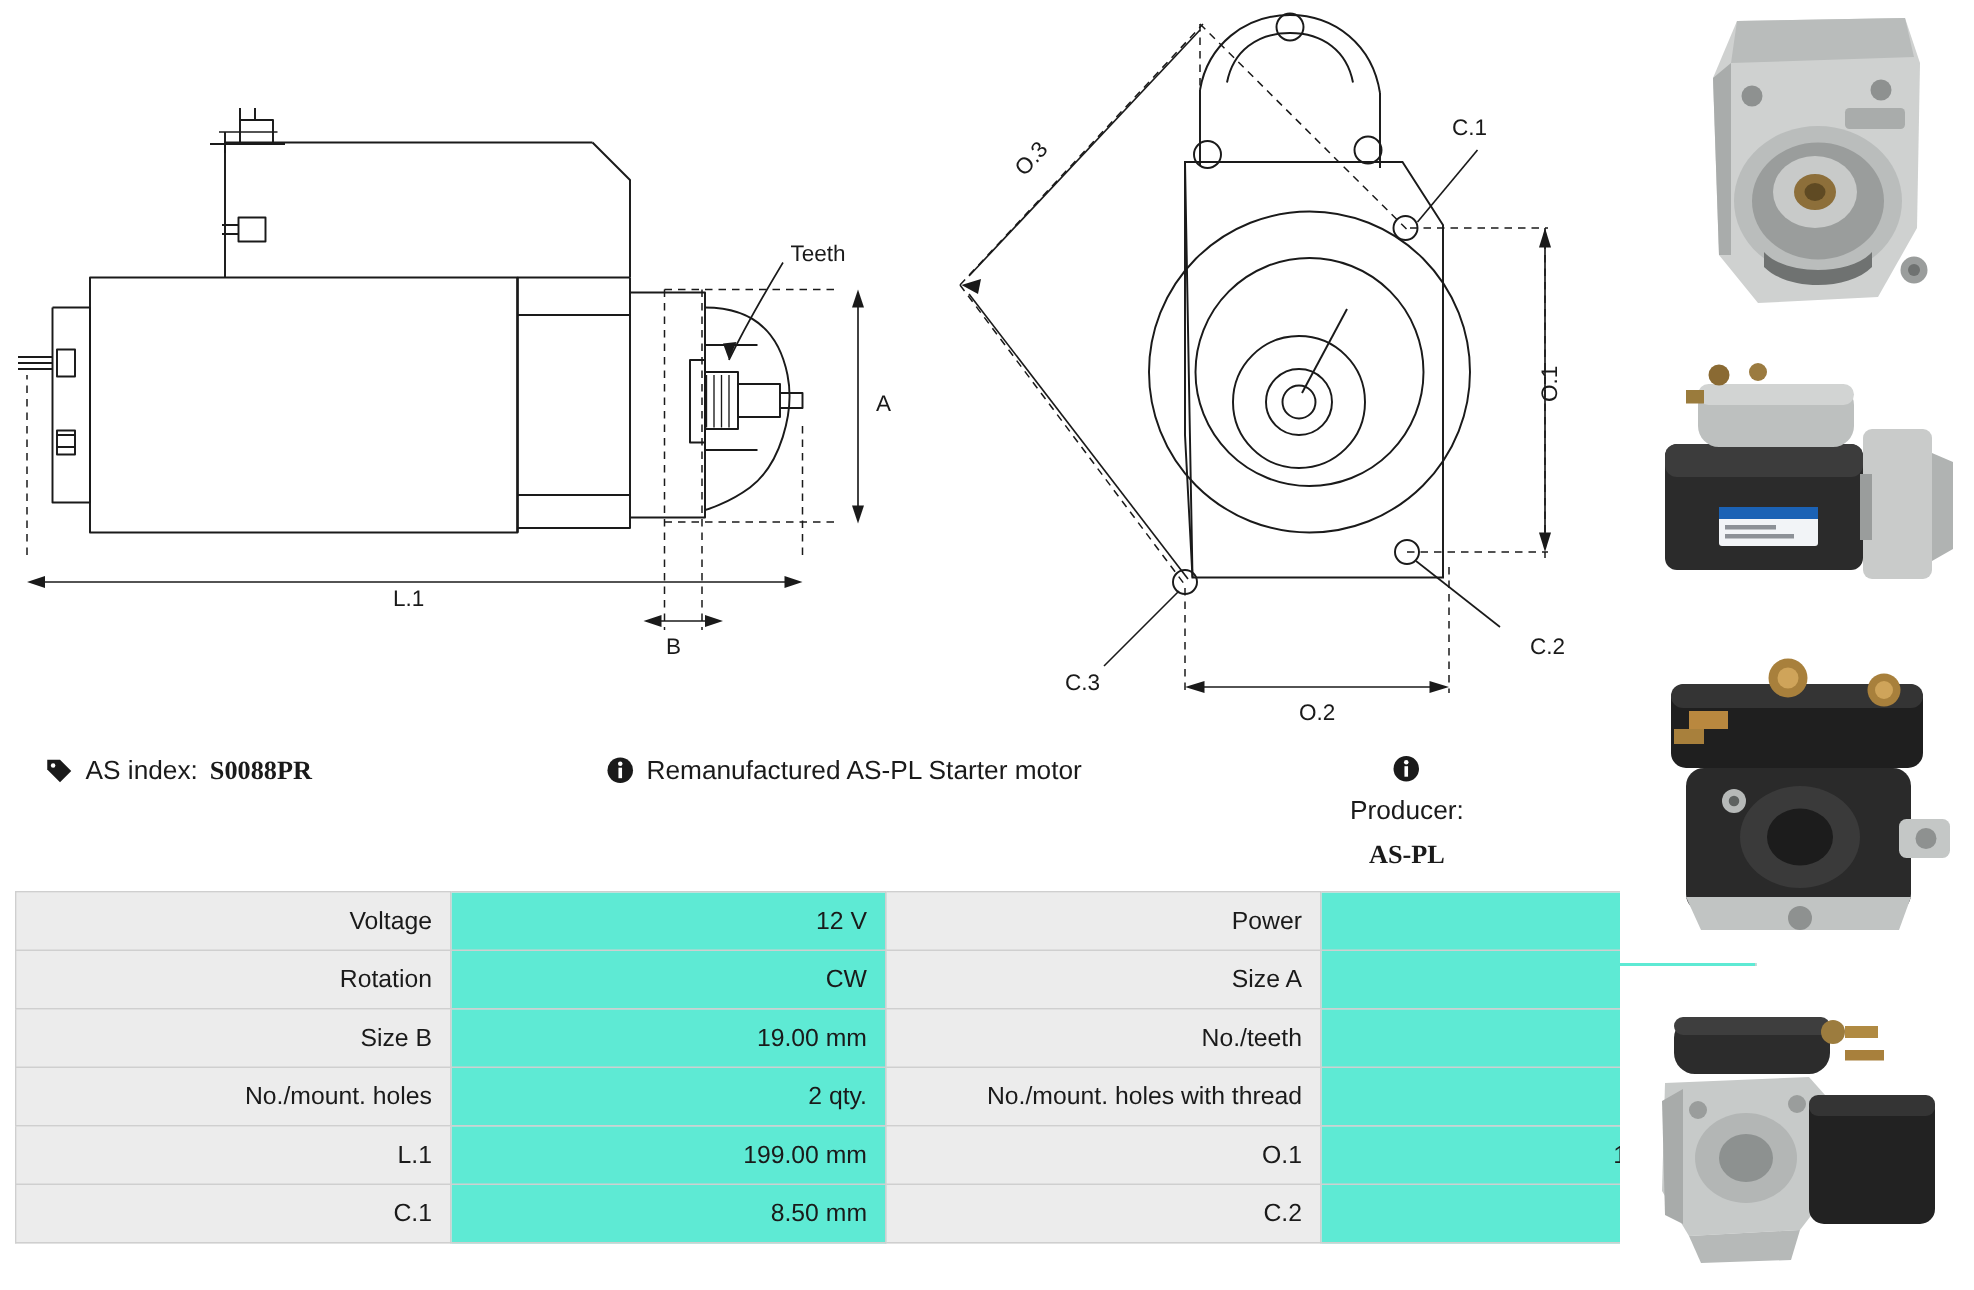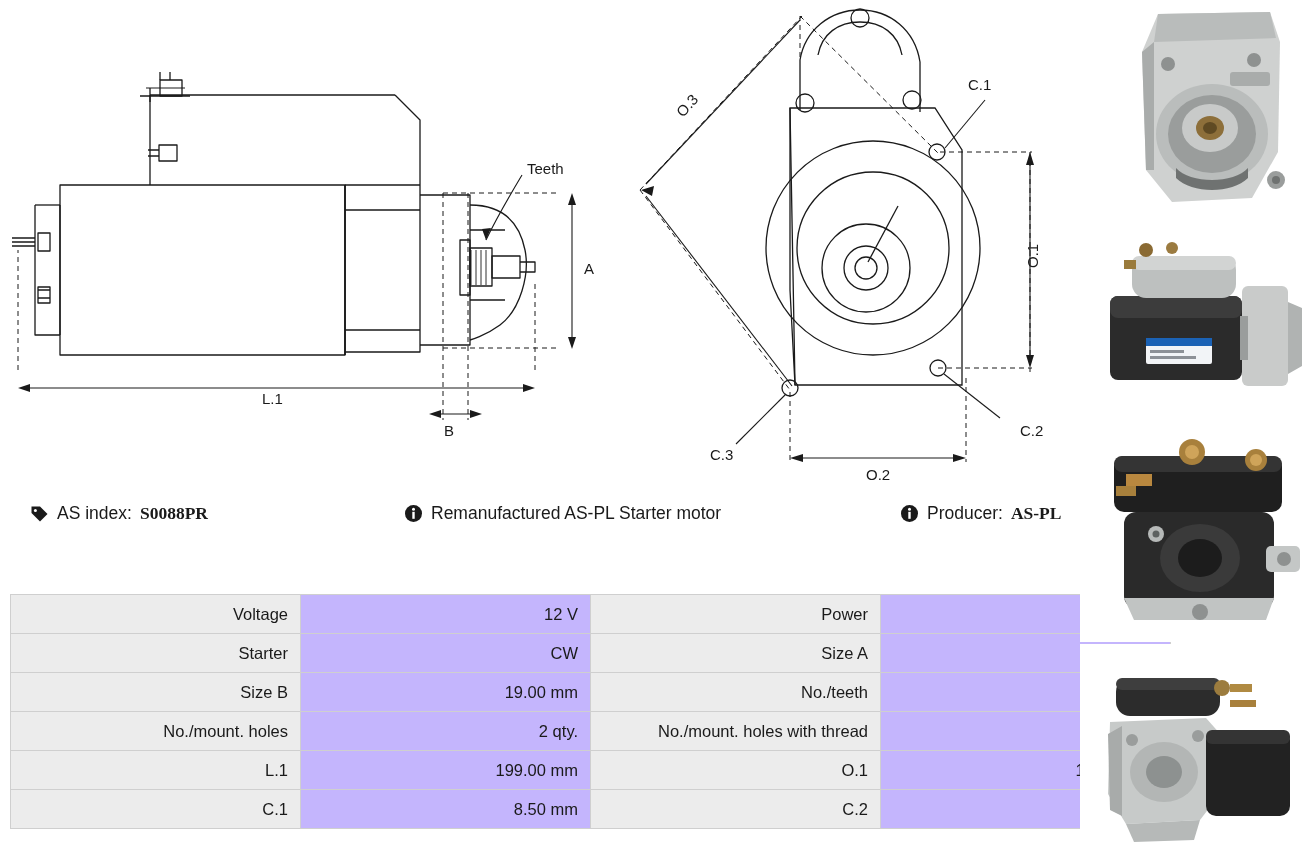--- a/index.html
+++ b/index.html
@@ -19,42 +19,42 @@
 
   
   .info{position:absolute;left:0;top:497px;width:1080px;height:92px;}
   .info-row{position:absolute;left:0;width:1080px;height:42px;}
   .info-row.r1{top:6px;padding-left:26px;}
   .info-row.r2{top:48px;}
 
   .info-cell{position:absolute;display:flex;align-items:center;gap:8px;font-size:17.5px;}
   .c-left{left:30px;}
   .c-mid{left:404px;}
-  .c-right{left:900px;}
+  .c-right{left:900px;flex-direction:column;}
 
   .lbl{color:#1a1a1a;}
   .val{font-weight:bold;color:#1a1a1a;font-family:Liberation Serif, serif;}
   .val.green{color:#0c7a34;}
   .premium{color:#1b4fd8;font-weight:bold;font-size:17.5px;letter-spacing:.2px;}
 
   .ico{display:inline-block;width:19px;height:19px;flex:0 0 19px;}
   .ico svg{display:block;}
 
   
   table.spec{position:absolute;left:10px;top:594px;width:1060px;border-collapse:collapse;table-layout:fixed;}
   table.spec td{
     border:1px solid #cfcfcf;
     font-size:16.5px;
     padding:8px 12px;
     height:22px;
     vertical-align:middle;
     margin-top:44px;
   }
   td.k{background:#ececec;text-align:right;color:#1a1a1a;width:265px;}
-  td.v{background:#c4b5fd;text-align:right;color:#1a1a1a;width:265px;}
+  td.v{background:#5eead4;text-align:right;color:#1a1a1a;width:265px;}
 
   
   .photos{position:absolute;left:1080px;top:0;width:236px;height:860px;}
   .photo{position:absolute;left:0;width:236px;}
   .p1{top:2px;height:212px;}
   .p2{top:216px;height:212px;}
   .p3{top:430px;height:212px;}
   .p4{top:644px;height:214px;}
   .photo svg{display:block;}
 </style>
@@ -255,21 +255,21 @@
 
   <table class="spec">
     <tbody>
       <tr>
         <td class="k">Voltage</td>
         <td class="v">12 V</td>
         <td class="k">Power</td>
         <td class="v">1.10 kW</td>
       </tr>
       <tr>
-        <td class="k">Starter</td>
+        <td class="k">Rotation</td>
         <td class="v">CW</td>
         <td class="k">Size A</td>
         <td class="v">68.00 mm</td>
       </tr>
       <tr>
         <td class="k">Size B</td>
         <td class="v">19.00 mm</td>
         <td class="k">No./teeth</td>
         <td class="v">9 qty.</td>
       </tr>

